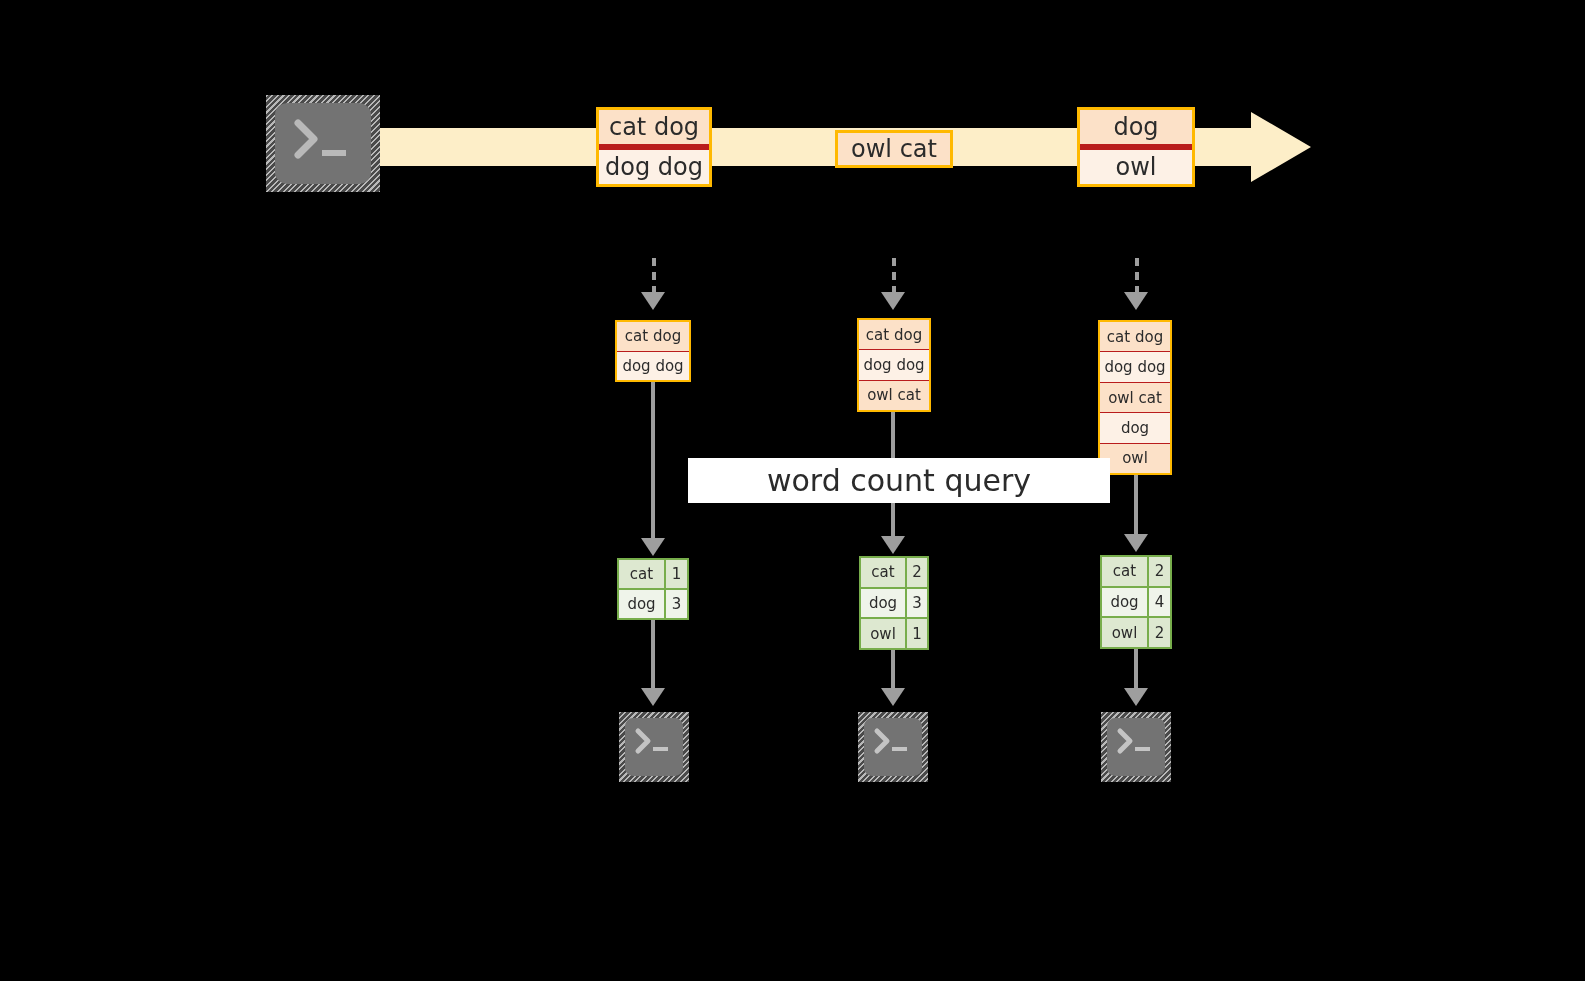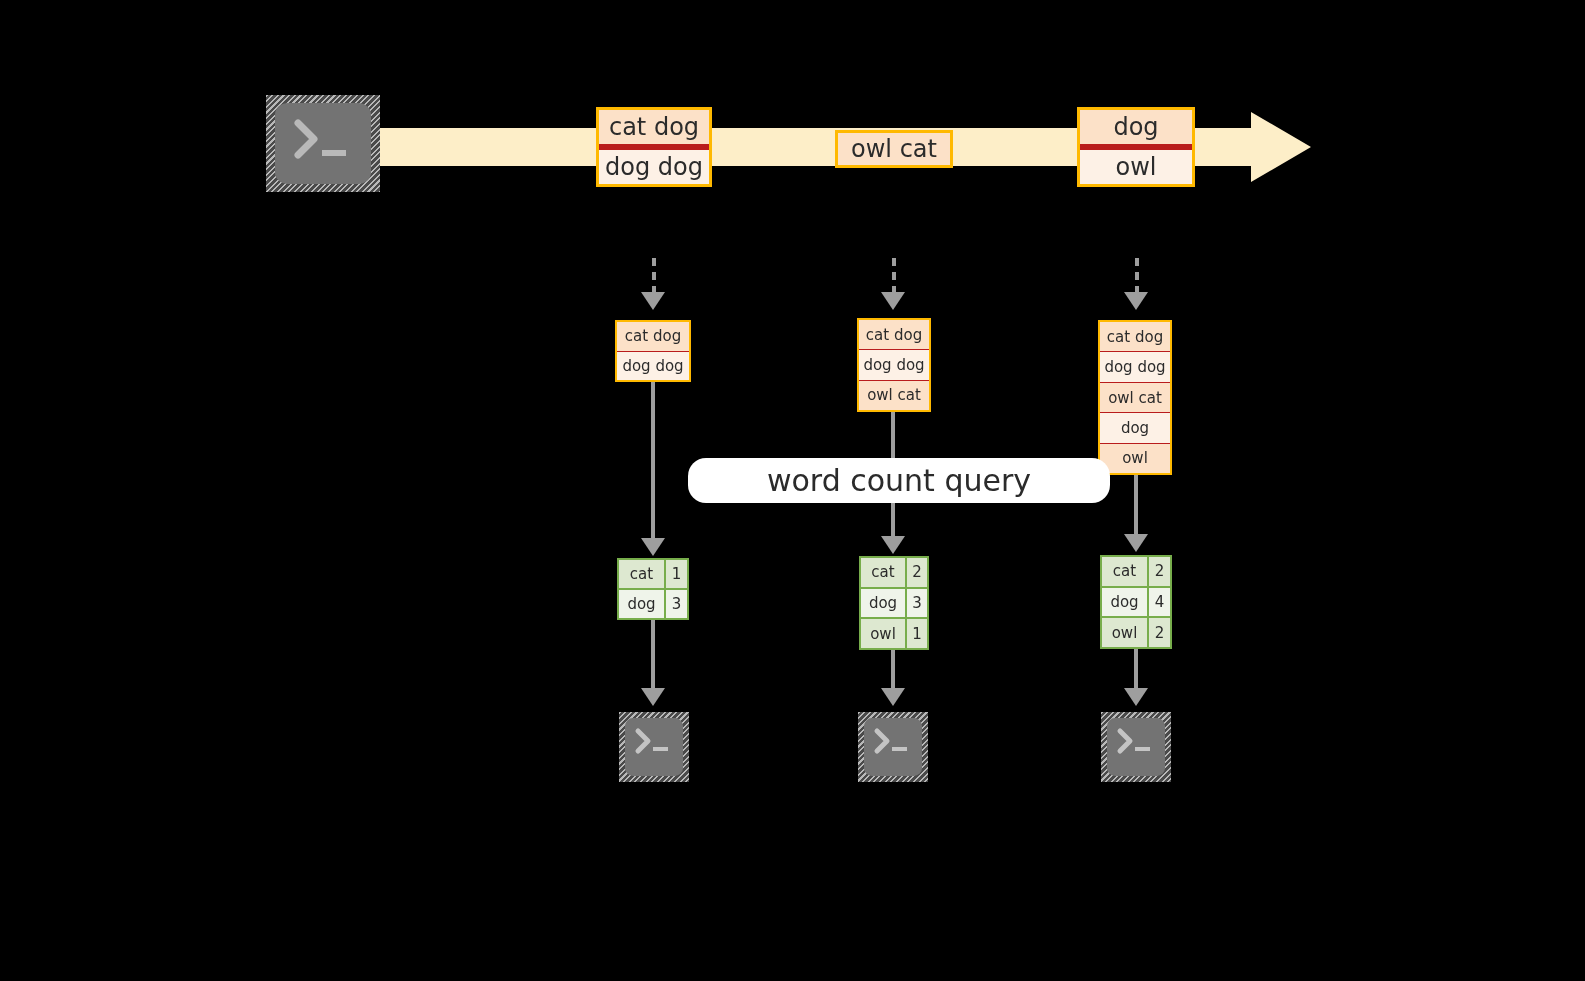--- a/index.html
+++ b/index.html
@@ -258,17 +258,17 @@
   <div class="vhead" style="left:1124px; top:688px;"></div>
 
   <div class="term" style="left:1101px; top:712px; width:70px; height:70px;">
     <div class="term-inner" style="left:6px; top:6px; right:6px; bottom:6px;"></div>
     <svg viewBox="0 0 70 70">
       <path d="M19,19 L29,29 L19,39" fill="none" stroke="#d8d8d8" stroke-width="5" stroke-linecap="round" stroke-linejoin="round" opacity="0.8"></path>
       <rect x="34" y="35" width="15" height="4" fill="#d8d8d8" opacity="0.8"></rect>
     </svg>
   </div>
 
-  <div class="band" style="left:688px; top:458px; width:422px; height:45px;border-radius:18px;">
+  <div class="band" style="left:688px; top:458px; width:422px; height:45px;">
     <span class="band-label">word count query</span>
   </div>
 
 </div>
 
 </body></html>

